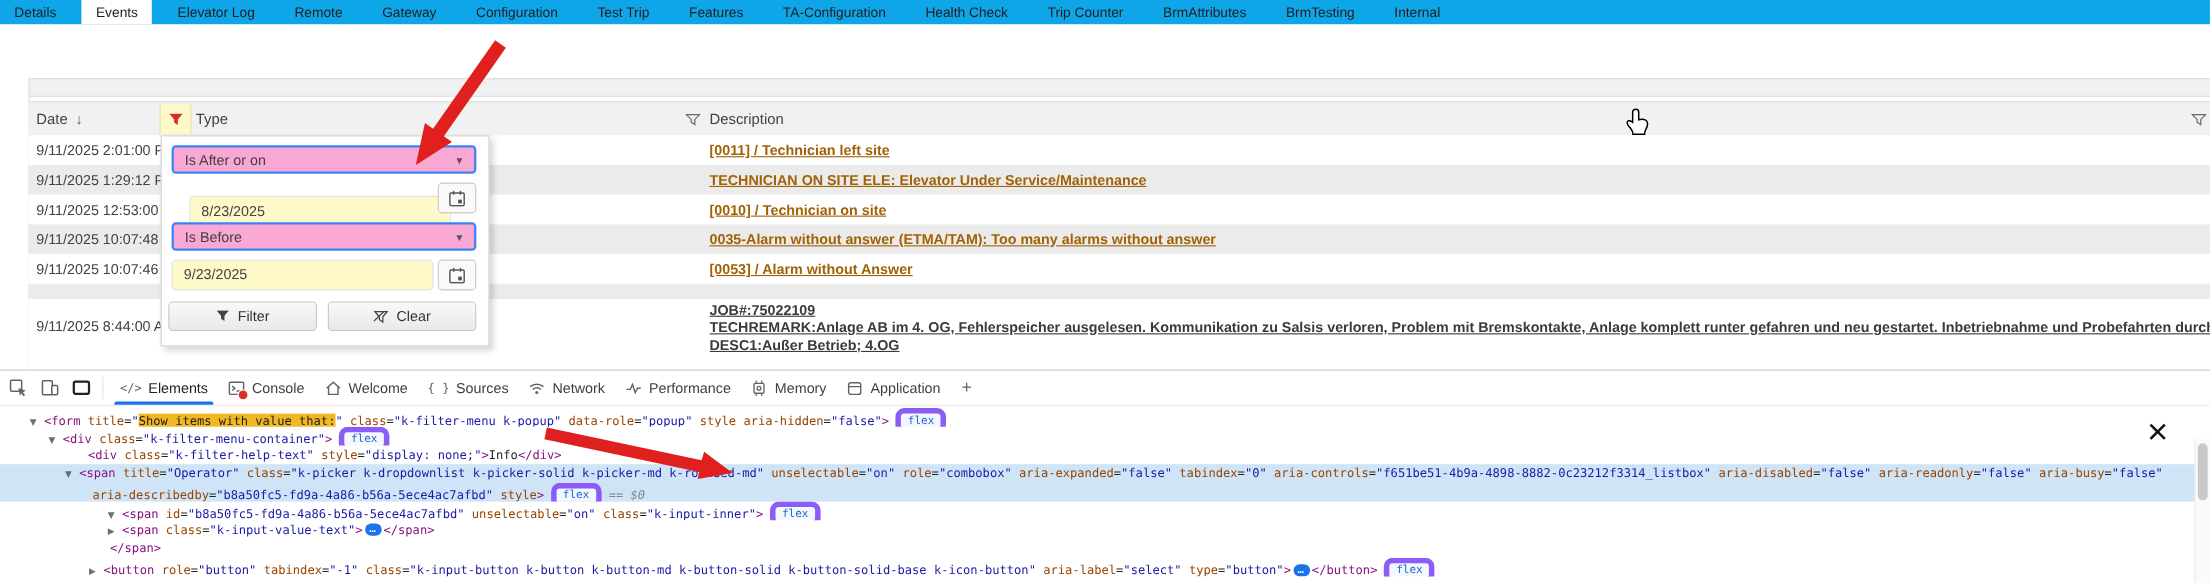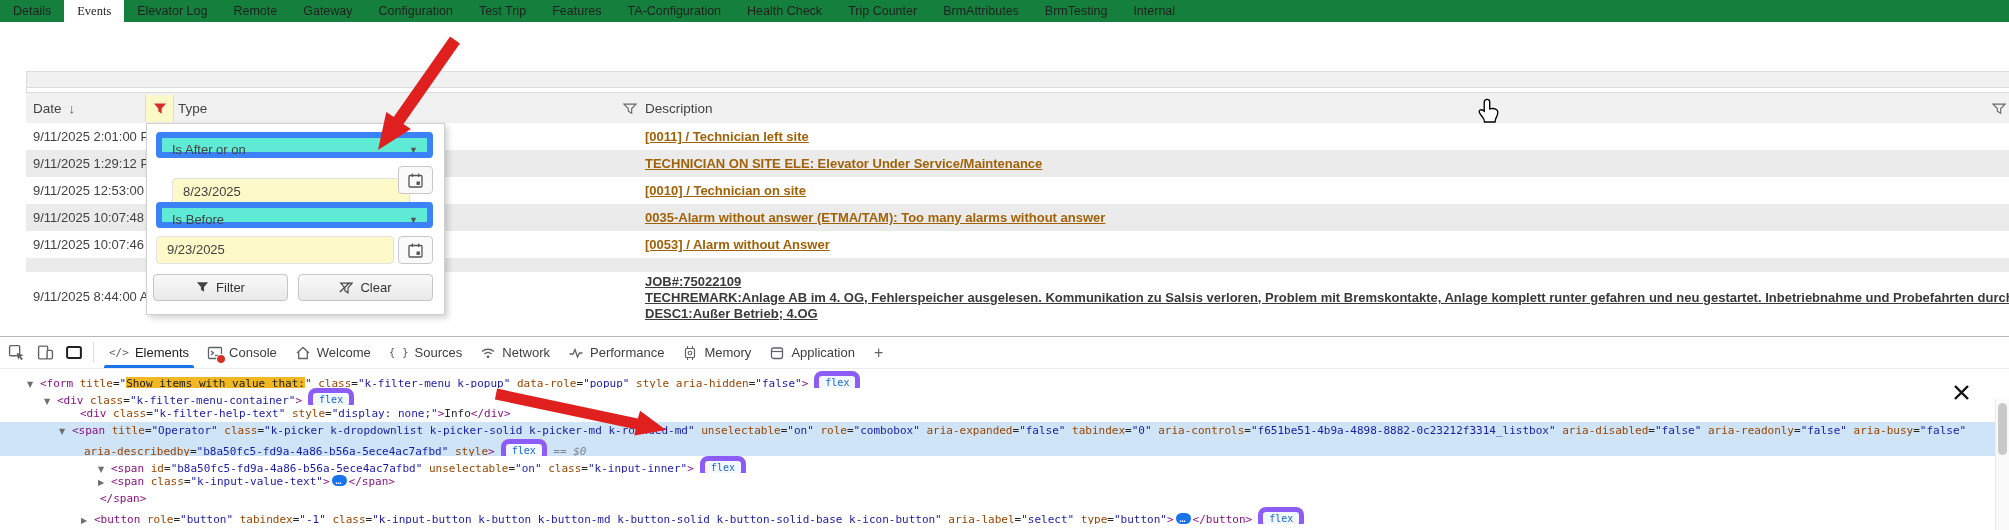--- a/index.html
+++ b/index.html
@@ -1,23 +1,23 @@
 <!DOCTYPE html>
 <html><head>
 <meta charset="utf-8">
 <style>
   html,body{margin:0;padding:0;background:#fff;}
   .screen{position:relative;width:2009px;height:530px;background:#fff;overflow:hidden;
           font-family:"Liberation Sans",sans-serif;color:#424242;}
 
   
-  .app-tabs{position:absolute;left:0;top:0;right:0;height:22px;background:#15803d;
-            display:flex;align-items:stretch;font-size:12.5px;color:#1f1f1f;}
+  .app-tabs{position:absolute;left:0;top:0;right:0;height:22px;background:#0ea5e9;
+            display:flex;align-items:stretch;font-size:12.5px;color:#1f1f1f;gap:10px;}
   .app-tab{padding:0 13px;display:flex;align-items:center;white-space:nowrap;cursor:default;}
-  .app-tab.active{background:#fff;font-family:Liberation Serif, serif;}
+  .app-tab.active{background:#fff;}
 
   
   .grid-left-border{position:absolute;left:26px;top:71px;width:1px;height:265px;background:#dcdcdc;}
   .grid-strip{position:absolute;left:26px;right:0;top:71px;height:15px;background:#f1f1f1;
               border-top:1px solid #dcdcdc;border-bottom:1px solid #dcdcdc;}
   .grid-header{position:absolute;left:26px;right:0;top:92px;height:31px;background:#f1f1f1;
                border-top:1px solid #dcdcdc;border-bottom:1px solid #dcdcdc;font-size:13.5px;color:#424242;}
   .hdr-label{position:absolute;top:0;line-height:31px;white-space:nowrap;}
   .hdr-date{left:7px;} .hdr-type{left:152px;} .hdr-desc{left:619px;}
   .sort-arrow{margin-left:7px;font-size:13px;color:#555;}
@@ -37,21 +37,21 @@
   .desc-cell{position:absolute;left:619px;top:0;line-height:27px;white-space:nowrap;}
   .desc-link{font-weight:bold;color:#a16207;text-decoration:underline;cursor:pointer;}
   .tall-date{position:absolute;left:7px;top:17px;line-height:16px;white-space:nowrap;}
   .tall-desc{position:absolute;left:619px;right:0;top:2px;line-height:16px;overflow:hidden;}
   .tall-line{white-space:nowrap;font-weight:bold;color:#3a3a3a;text-decoration:underline;overflow:hidden;}
   .tall-line.no-u{text-decoration:none;}
 
   
   .filter-popup{position:absolute;left:146px;top:123px;width:297px;height:190px;background:#fff;
                 border:1px solid #cfcfcf;box-shadow:3px 3px 6px rgba(0,0,0,.18);z-index:6;}
-  .pop-select{position:absolute;left:9px;width:277px;height:26px;background:#5eead4;border:6px solid #3b82f6;
+  .pop-select{position:absolute;left:9px;width:277px;height:26px;background:#f9a8d4;border:2px solid #3b82f6;
               border-radius:4px;box-sizing:border-box;font-size:13px;line-height:24px;padding:0 10px;
               color:#424242;cursor:pointer;}
   .pop-select .chev{position:absolute;right:9px;top:0;line-height:24px;font-size:9px;color:#555;}
   .op1{top:8px;} .op2{top:78px;}
   .pop-dateinput{position:absolute;left:9px;width:238px;height:28px;background:#fdf9c8;border:1px solid #e2e2e2;
                  border-radius:4px;box-sizing:border-box;font-size:13px;line-height:26px;padding:0 10px;color:#424242;}
   .d1{top:54px;margin-left:16px;} .d2{top:112px;}
   .cal-btn{position:absolute;left:251px;width:35px;height:28px;background:#fafafa;border:1px solid #c8c8c8;
            border-radius:4px;box-sizing:border-box;display:flex;align-items:center;justify-content:center;cursor:pointer;}
   .cb1{top:42px;} .cb2{top:112px;}

